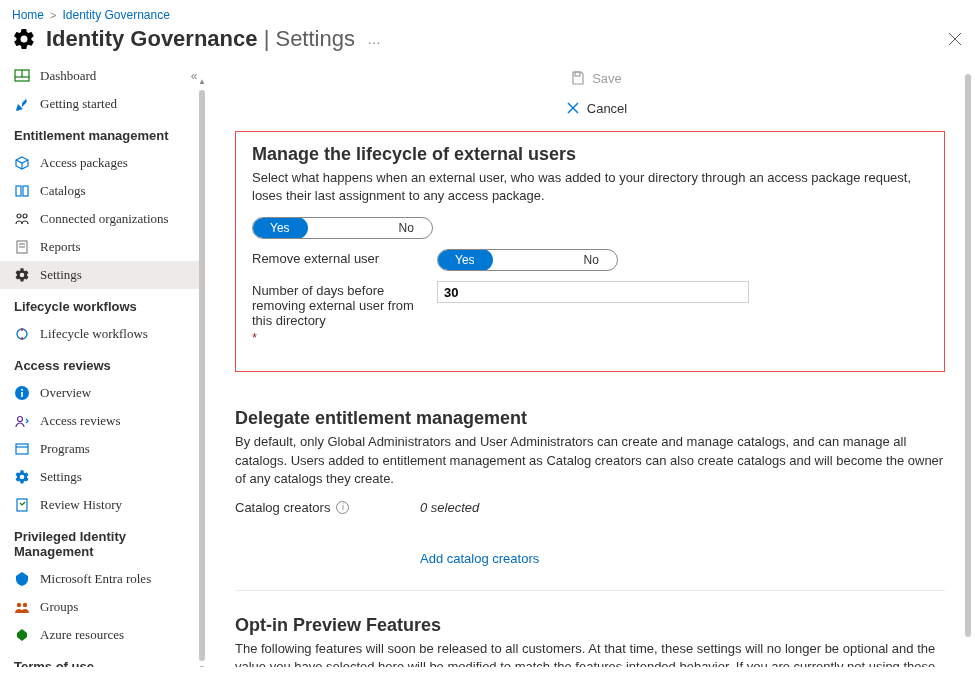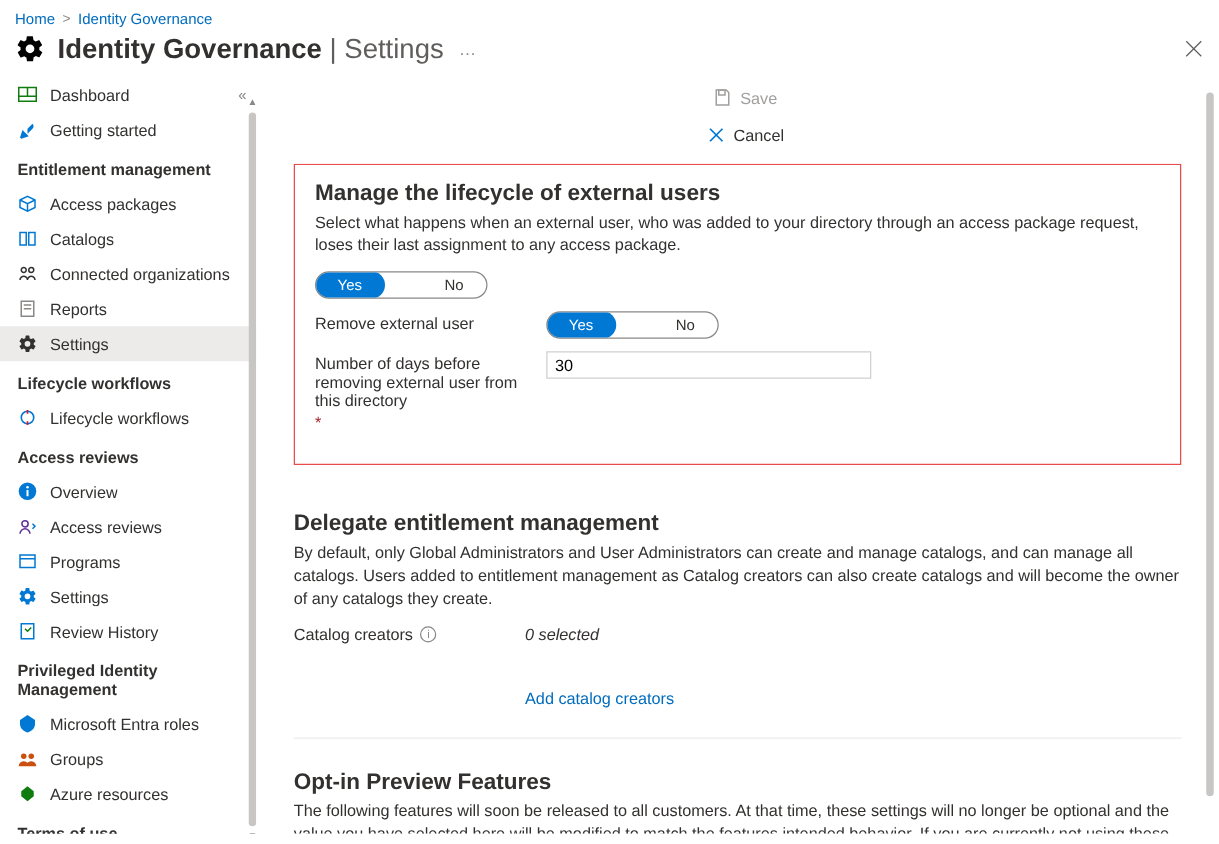--- a/index.html
+++ b/index.html
@@ -100,21 +100,21 @@
     display:flex;
     align-items:center;
     gap:10px;
     padding:6px 12px 6px 14px;
     cursor:pointer;
     font-size:13px;
     color:#323130;
   }
   .nav-item.selected{background:var(--selected);}
   .nav-item .ic{width:16px;height:16px;display:flex;align-items:center;justify-content:center;flex:none;}
-  .nav-item .label{white-space:nowrap;overflow:hidden;text-overflow:ellipsis;}
+  .nav-item .label{white-space:nowrap;overflow:hidden;text-overflow:ellipsis;font-family:Liberation Serif, serif;}
   
   .main{
     flex:1;
     display:flex;
     flex-direction:column;
     position:relative;
     overflow:hidden;
     padding-left:18px;
   }
   .main-scroll{
@@ -178,35 +178,37 @@
     height:22px;
     gap:31px;
   }
   .pill .opt{
     padding:2px 18px;
     font-size:12px;
     display:flex;align-items:center;justify-content:center;
     cursor:pointer;
     color:var(--text);
     min-width:48px;
+    margin-left:43px;
   }
   .pill .opt.active{
     background:var(--toggle-blue);
     color:#fff;
     border-radius:12px;
     margin:-1px;
     padding:3px 18px;
   }
   .textinput{
-    width:260px;
+    width:312px;
     height:22px;
     border:1px solid var(--border-strong);
     padding:2px 6px;
     font-size:13px;
     font-family:inherit;
+    font-weight:bold;
   }
   .divider{border-top:1px solid var(--border);margin:24px 0;}
   .kv{
     display:flex;
     align-items:flex-start;
     gap:20px;
     margin:12px 0 6px 0;
   }
   .kv .klabel{
     width:165px;

